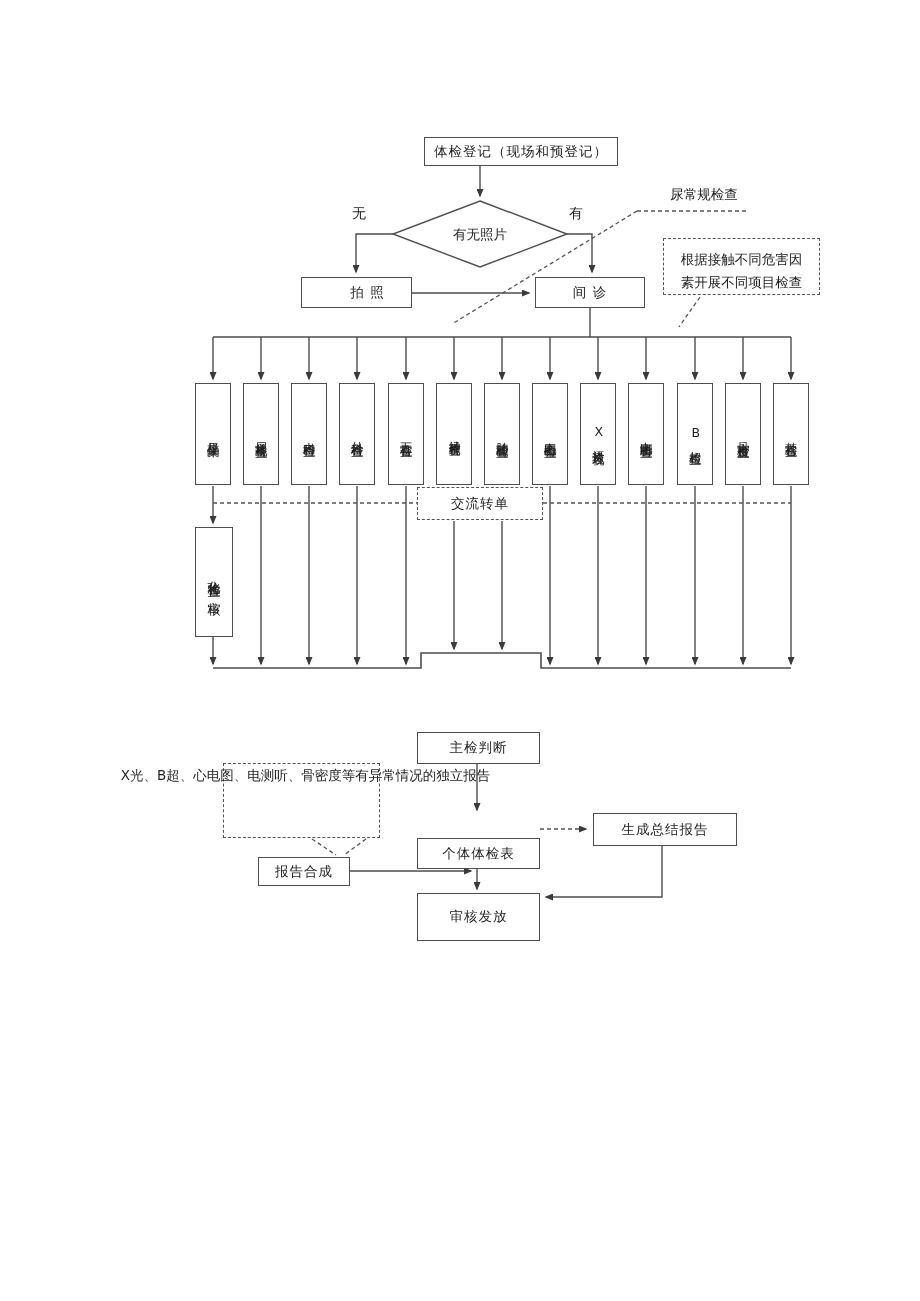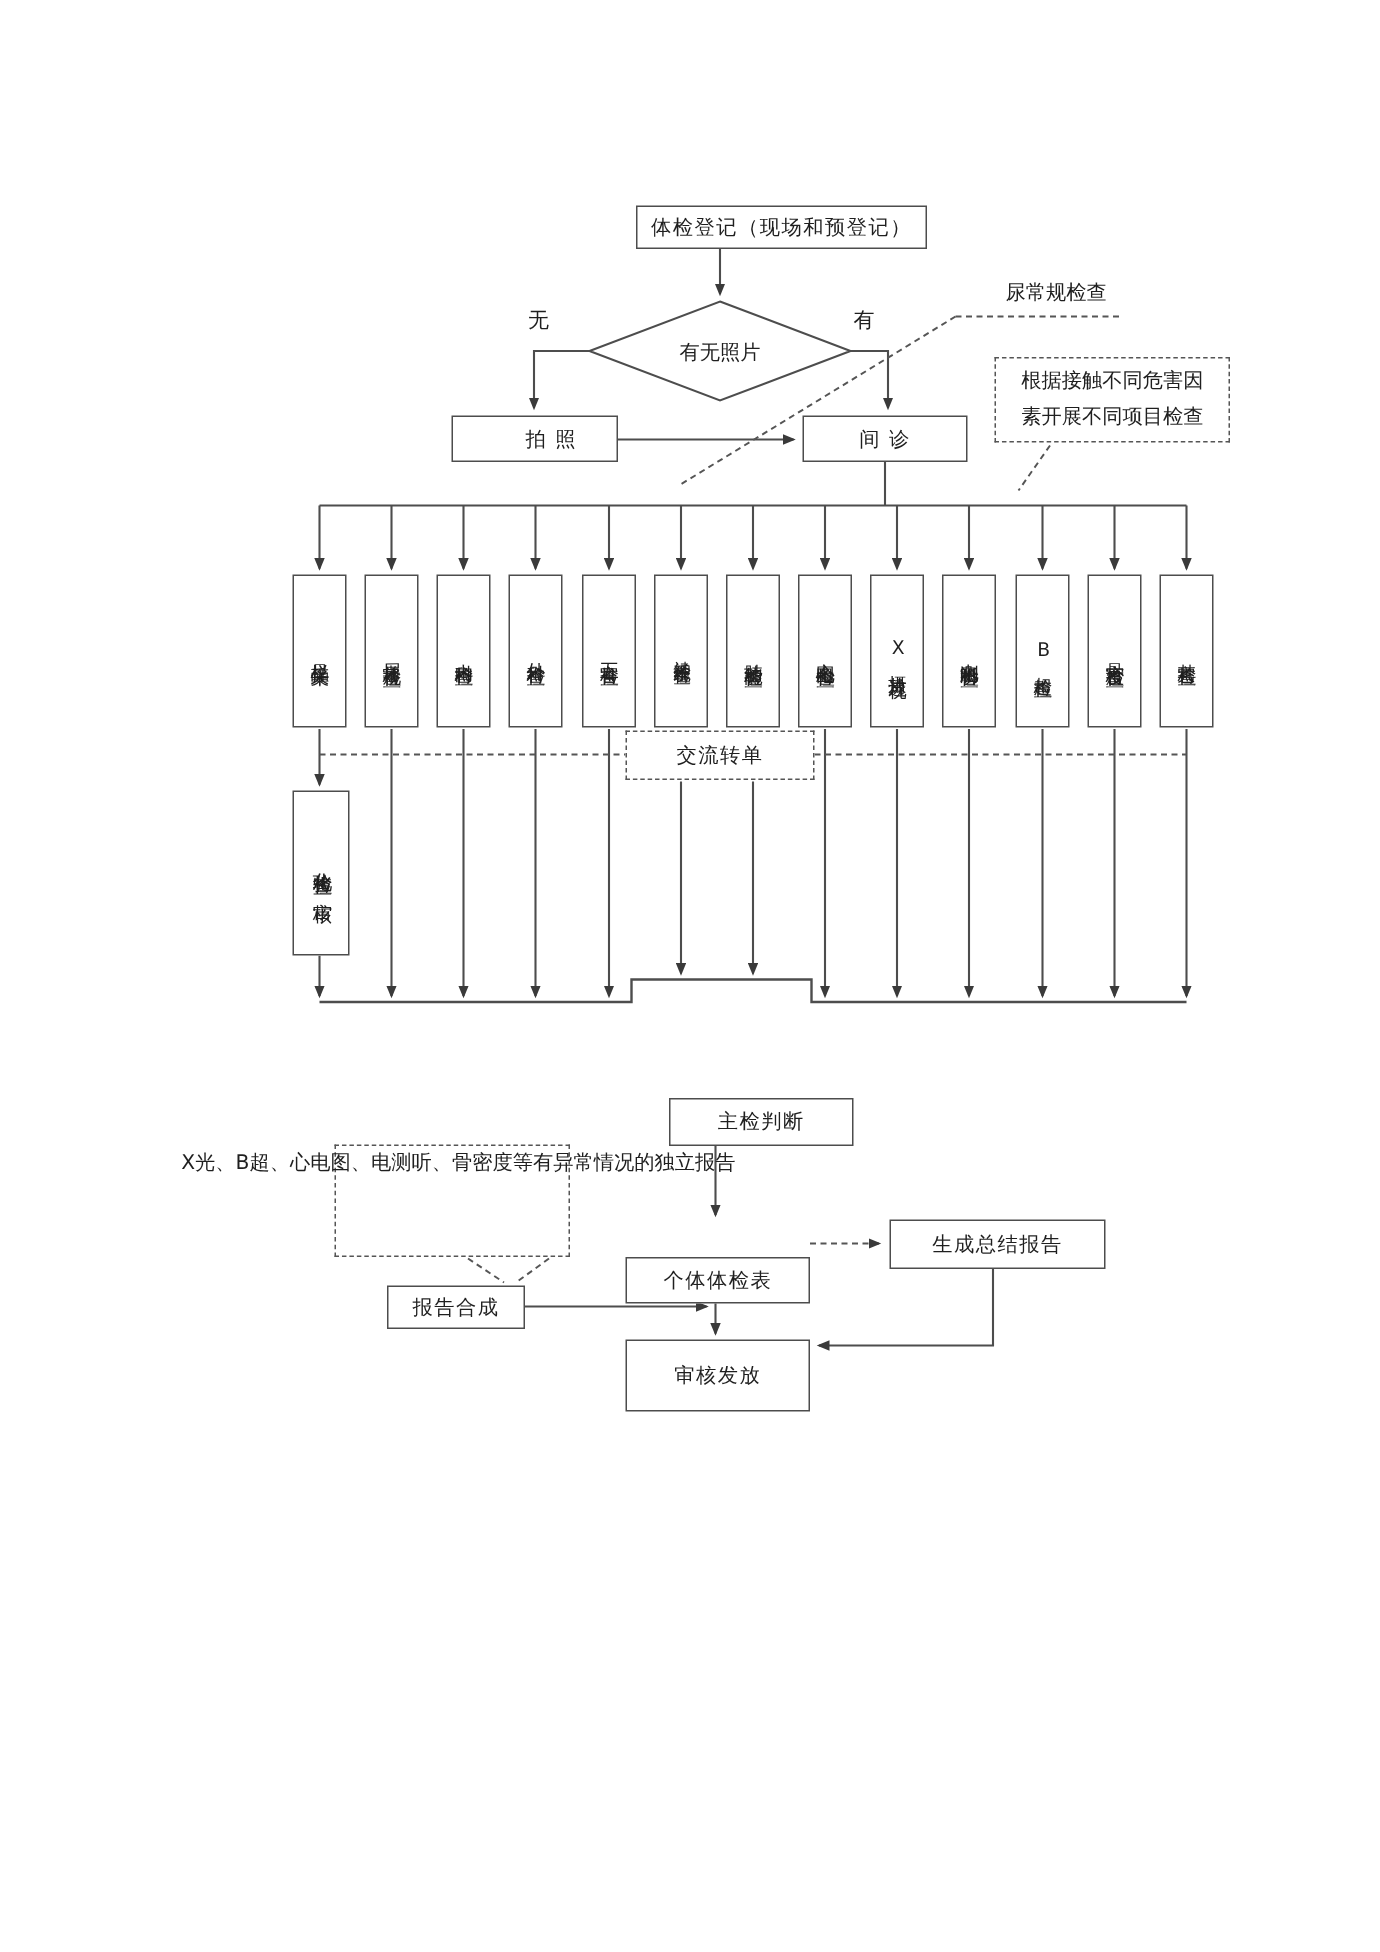--- a/index.html
+++ b/index.html
@@ -119,21 +119,21 @@
 
   <div class="box" style="left:301px;top:277px;width:111px;height:31px;padding-left:22px;">
     <span>拍  照</span>
   </div>
   <div class="box" style="left:535px;top:277px;width:110px;height:31px;text-align:right;">
     <span>间  诊</span>
   </div>
 
   <div class="label" style="left:662px;top:186px;width:84px;text-align:center;font-size:13.5px;">尿常规检查</div>
 
-  <div class="dashed-box" style="left:663px;top:238px;width:157px;height:57px;display:flex;flex-direction:column;justify-content:center;align-items:center;">
+  <div class="dashed-box" style="left:663px;top:238px;width:157px;height:57px;display:flex;flex-direction:column;justify-content:flex-end;align-items:center;">
     <span class="note-line">根据接触不同危害因</span>
     <span class="note-line">素开展不同项目检查</span>
   </div>
 
   <div class="vbox" style="left:195px;top:383px;width:36px;height:102px;">
       <span class="vtext">样品采集</span>
     </div>
   <div class="vbox" style="left:243px;top:383px;width:36px;height:102px;">
       <span class="vtext">尿常规检查</span>
     </div>
@@ -172,21 +172,21 @@
     </div>
 
   <div class="dashed-box" style="left:417px;top:487px;width:126px;height:33px;display:flex;align-items:center;justify-content:center;letter-spacing:1px;">
     <span>交流转单</span>
   </div>
 
   <div class="vbox" style="left:195px;top:527px;width:38px;height:110px;">
     <span class="vtext" style="font-size:13px;">化验检查 审核</span>
   </div>
 
-  <div class="box" style="left:417px;top:732px;width:123px;height:32px;margin-left:29px;">
+  <div class="box" style="left:417px;top:732px;width:123px;height:32px;">
     <span>主检判断</span>
   </div>
 
   <div class="box" style="left:417px;top:814px;width:123px;height:31px;margin-top:24px;">
     <span>个体体检表</span>
   </div>
 
   <div class="box" style="left:593px;top:813px;width:144px;height:33px;">
     <span>生成总结报告</span>
   </div>

